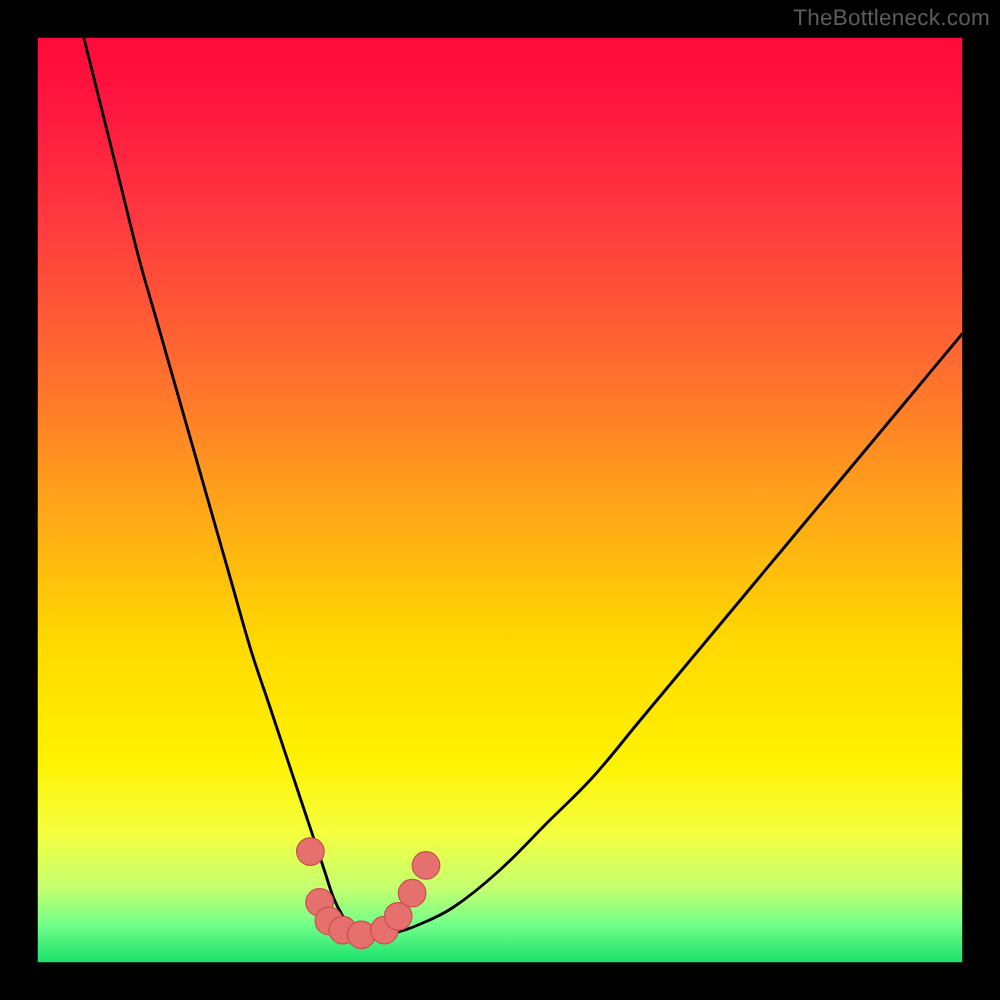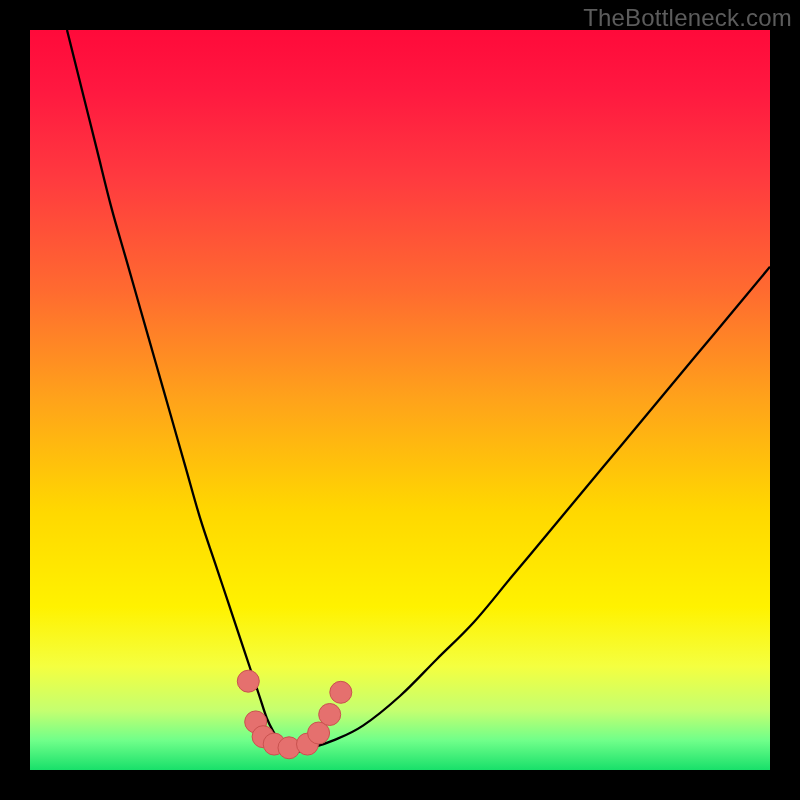--- a/index.html
+++ b/index.html
@@ -24,21 +24,21 @@
     left: 0;
     top: 0;
     width: 740px;
     height: 740px;
   }
   .watermark {
     position: absolute;
     top: 4px;
     right: 8px;
     color: #5c5c5c;
-    font-size: 24px;
+    font-size: 18px;
     font-weight: 500;
     letter-spacing: 0.2px;
     z-index: 10;
   }
   svg { display: block; }
 </style>
 </head>
 <body>
 
 <div class="watermark">TheBottleneck.com</div>

